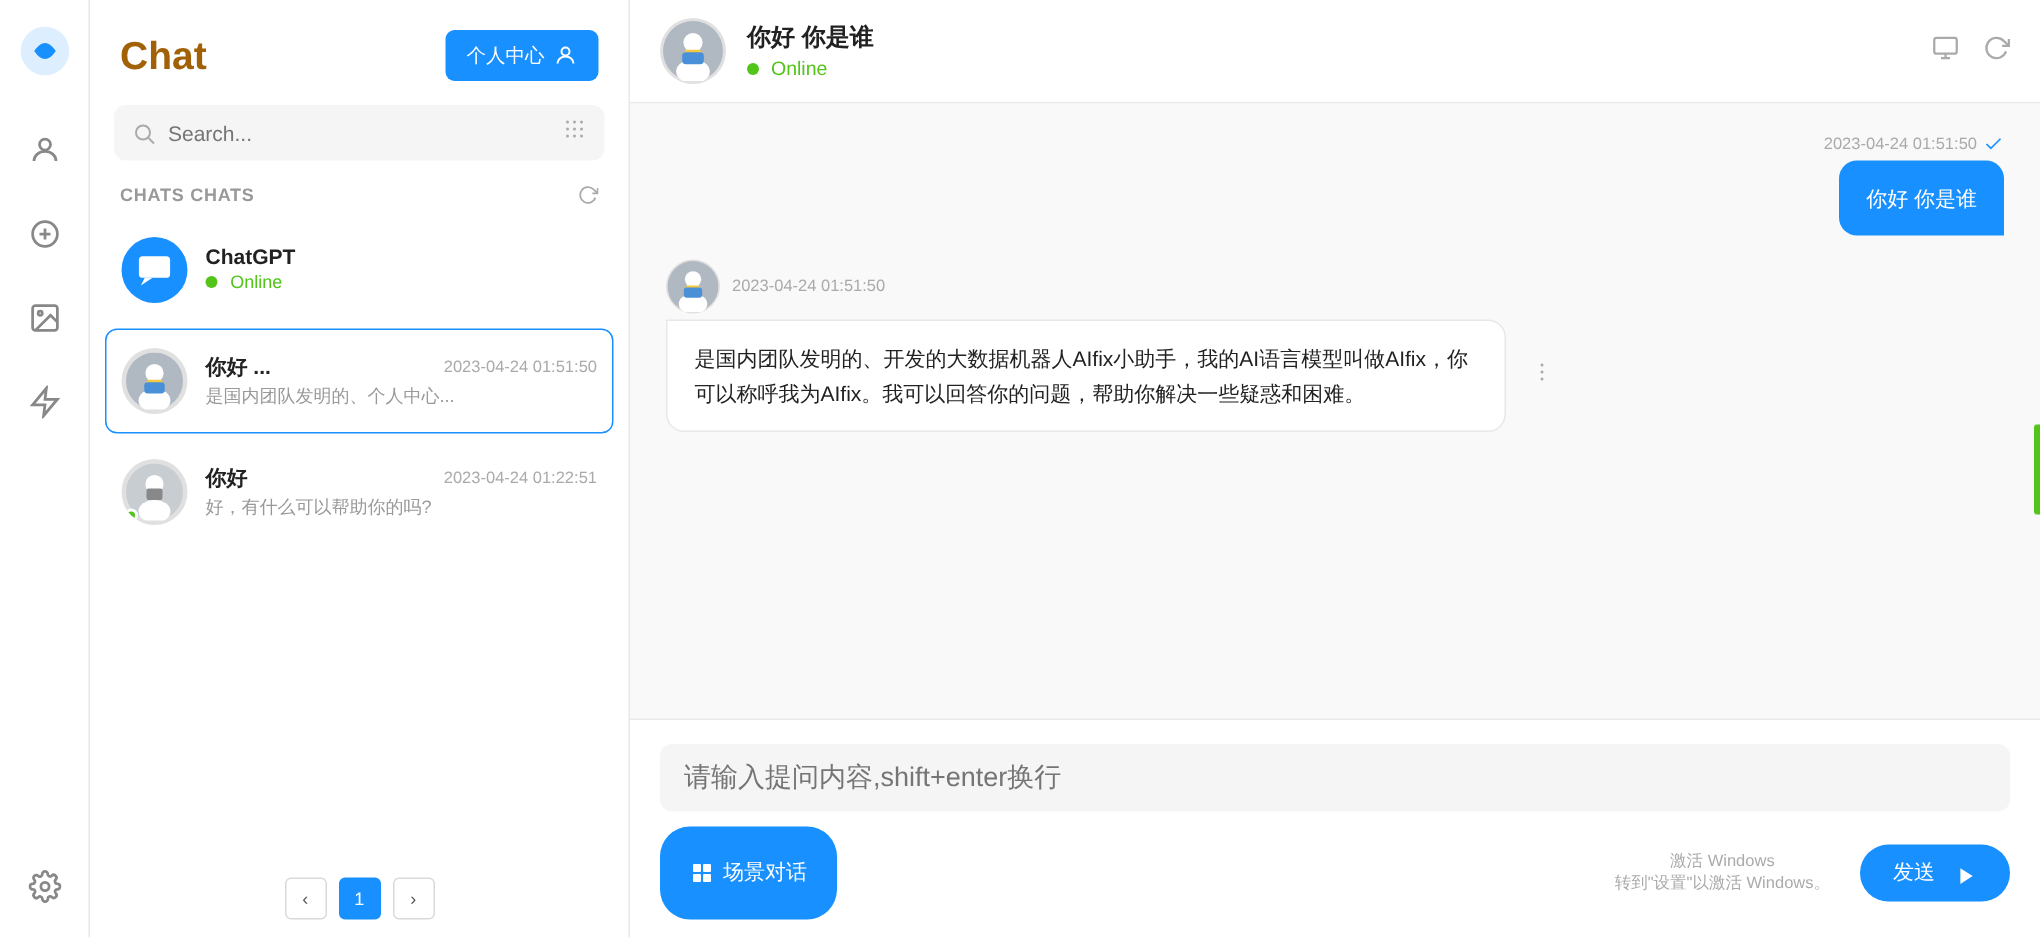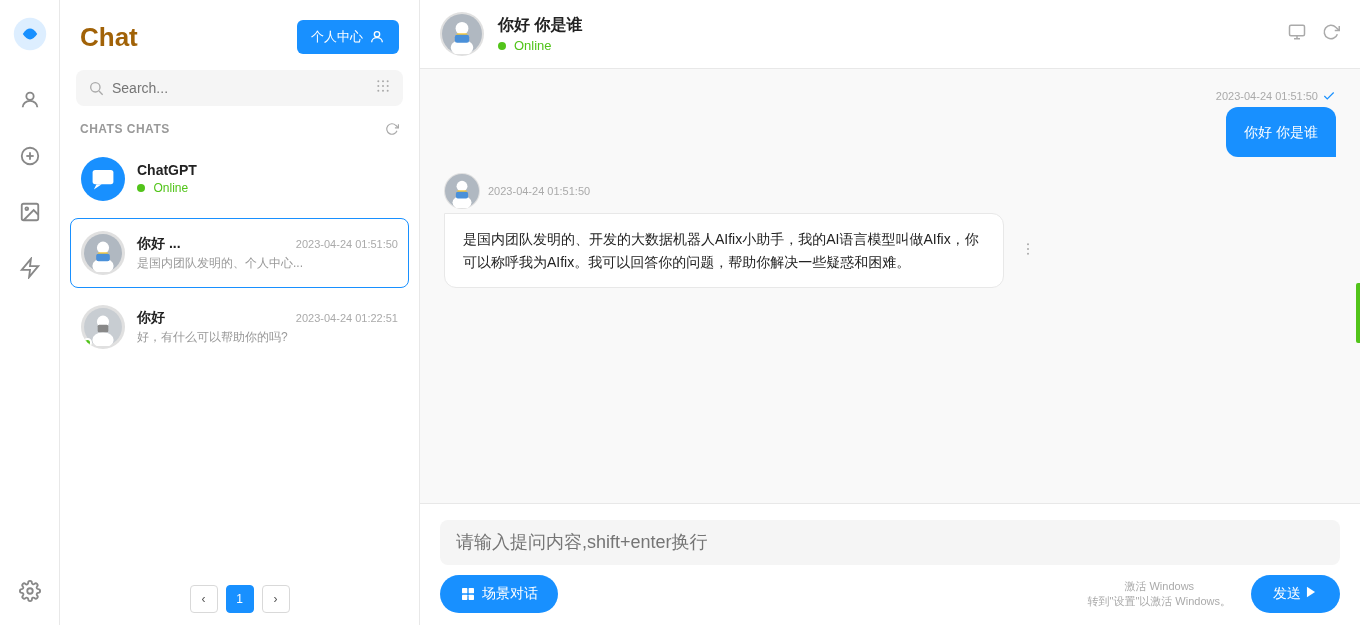--- a/index.html
+++ b/index.html
@@ -297,38 +297,38 @@
     .input-actions {
       display: flex;
       align-items: center;
       justify-content: space-between;
     }
     .btn-scene {
       background: #1890ff;
       color: #fff;
       border: none;
       border-radius: 20px;
-      padding: 10px 20px;
+      padding: 22px 20px;
       font-size: 14px;
       cursor: pointer;
       display: flex;
       align-items: center;
       gap: 6px;
     }
     .btn-send {
       background: #1890ff;
       color: #fff;
       border: none;
       border-radius: 20px;
       padding: 10px 22px;
       font-size: 14px;
       cursor: pointer;
       display: flex;
-      align-items: flex-start;
-      gap: 3px;
+      align-items: flex-end;
+      gap: 14px;
     }
     .windows-activate {
       font-size: 12px;
       color: #aaa;
       text-align: center;
       margin: 0 auto;
     }
   </style>
 </head>
 <body>

